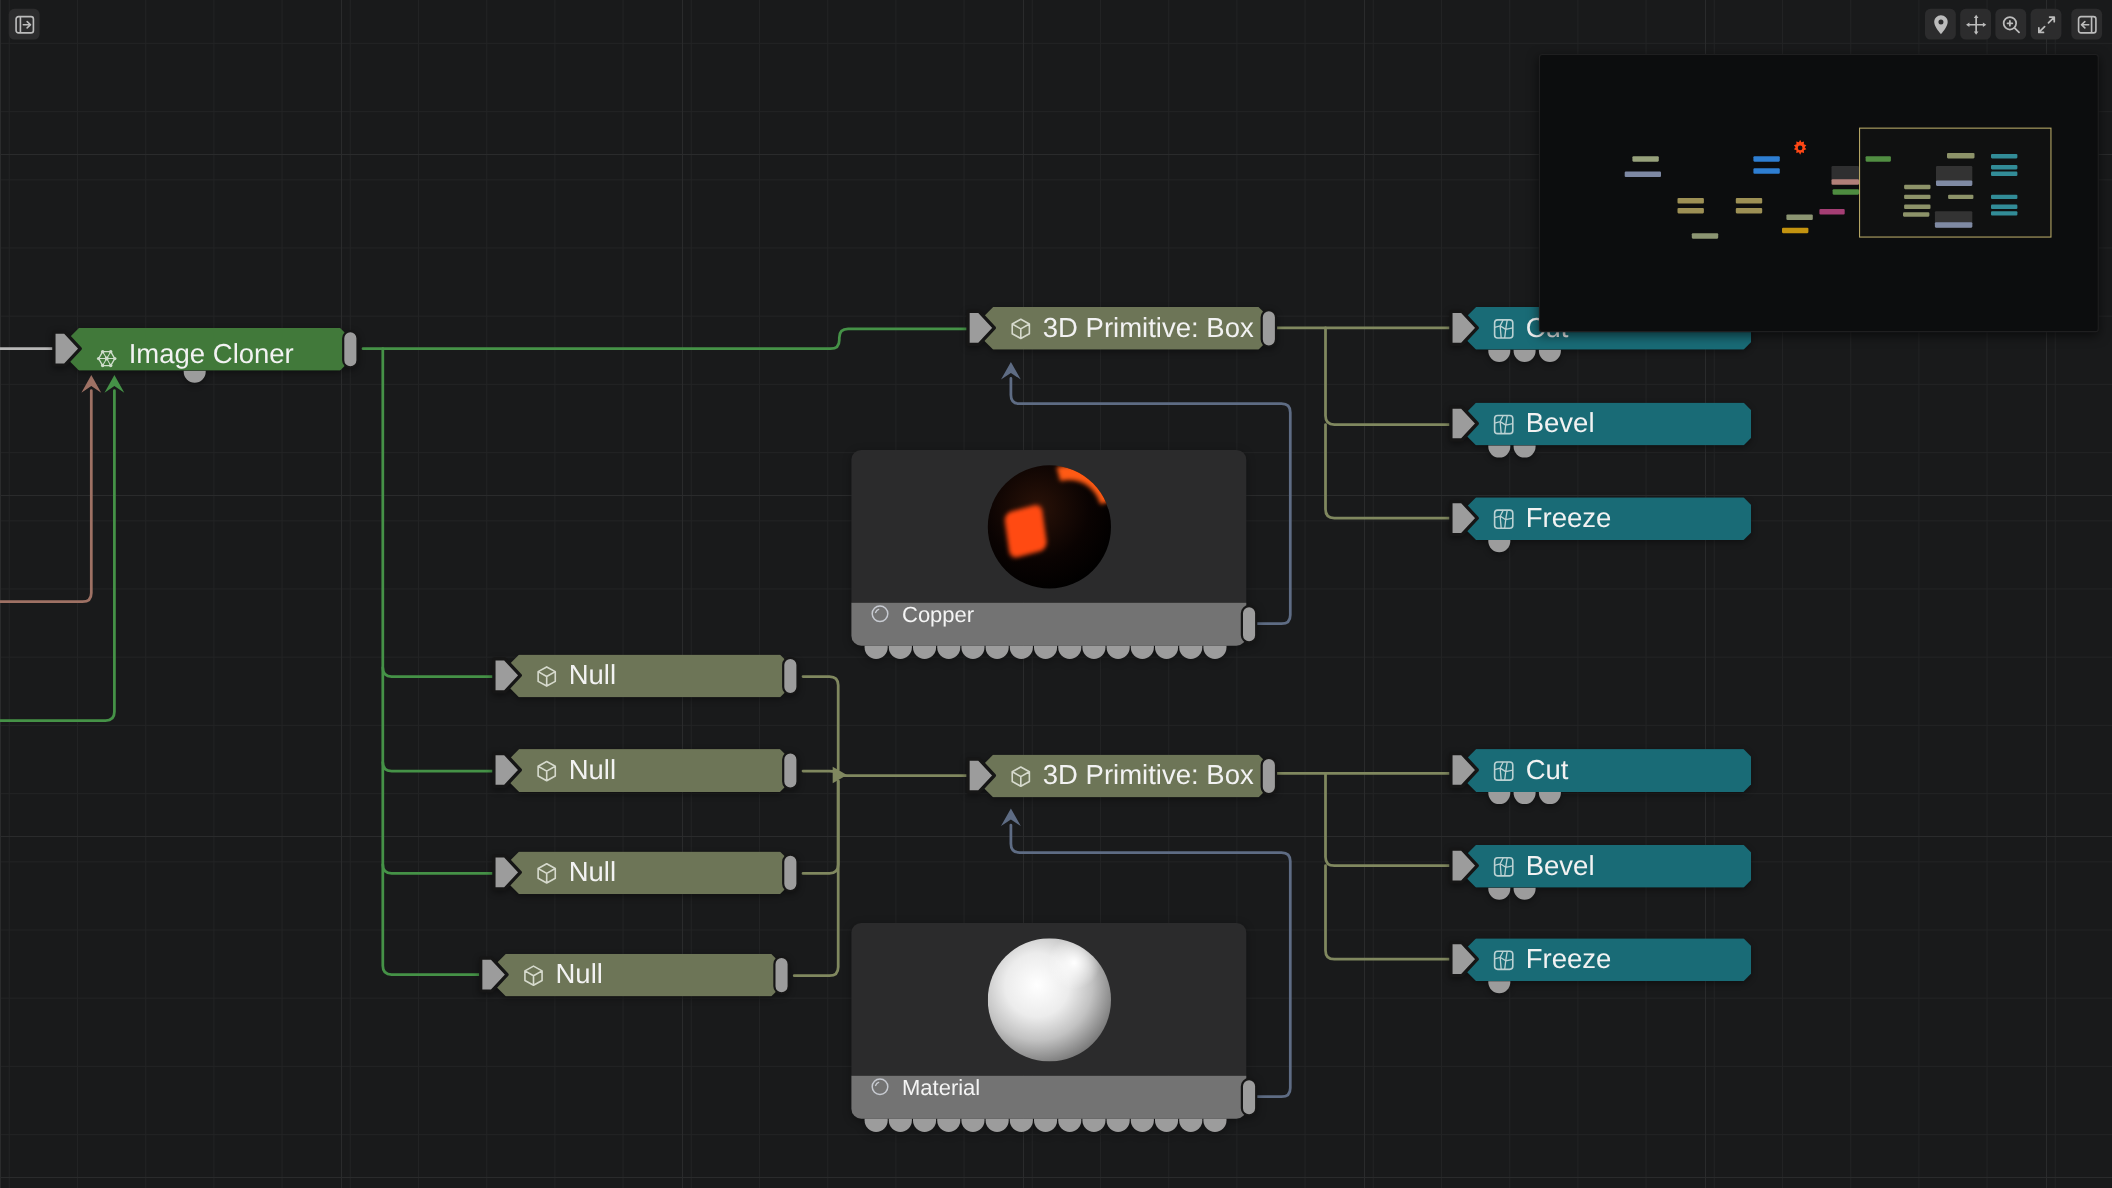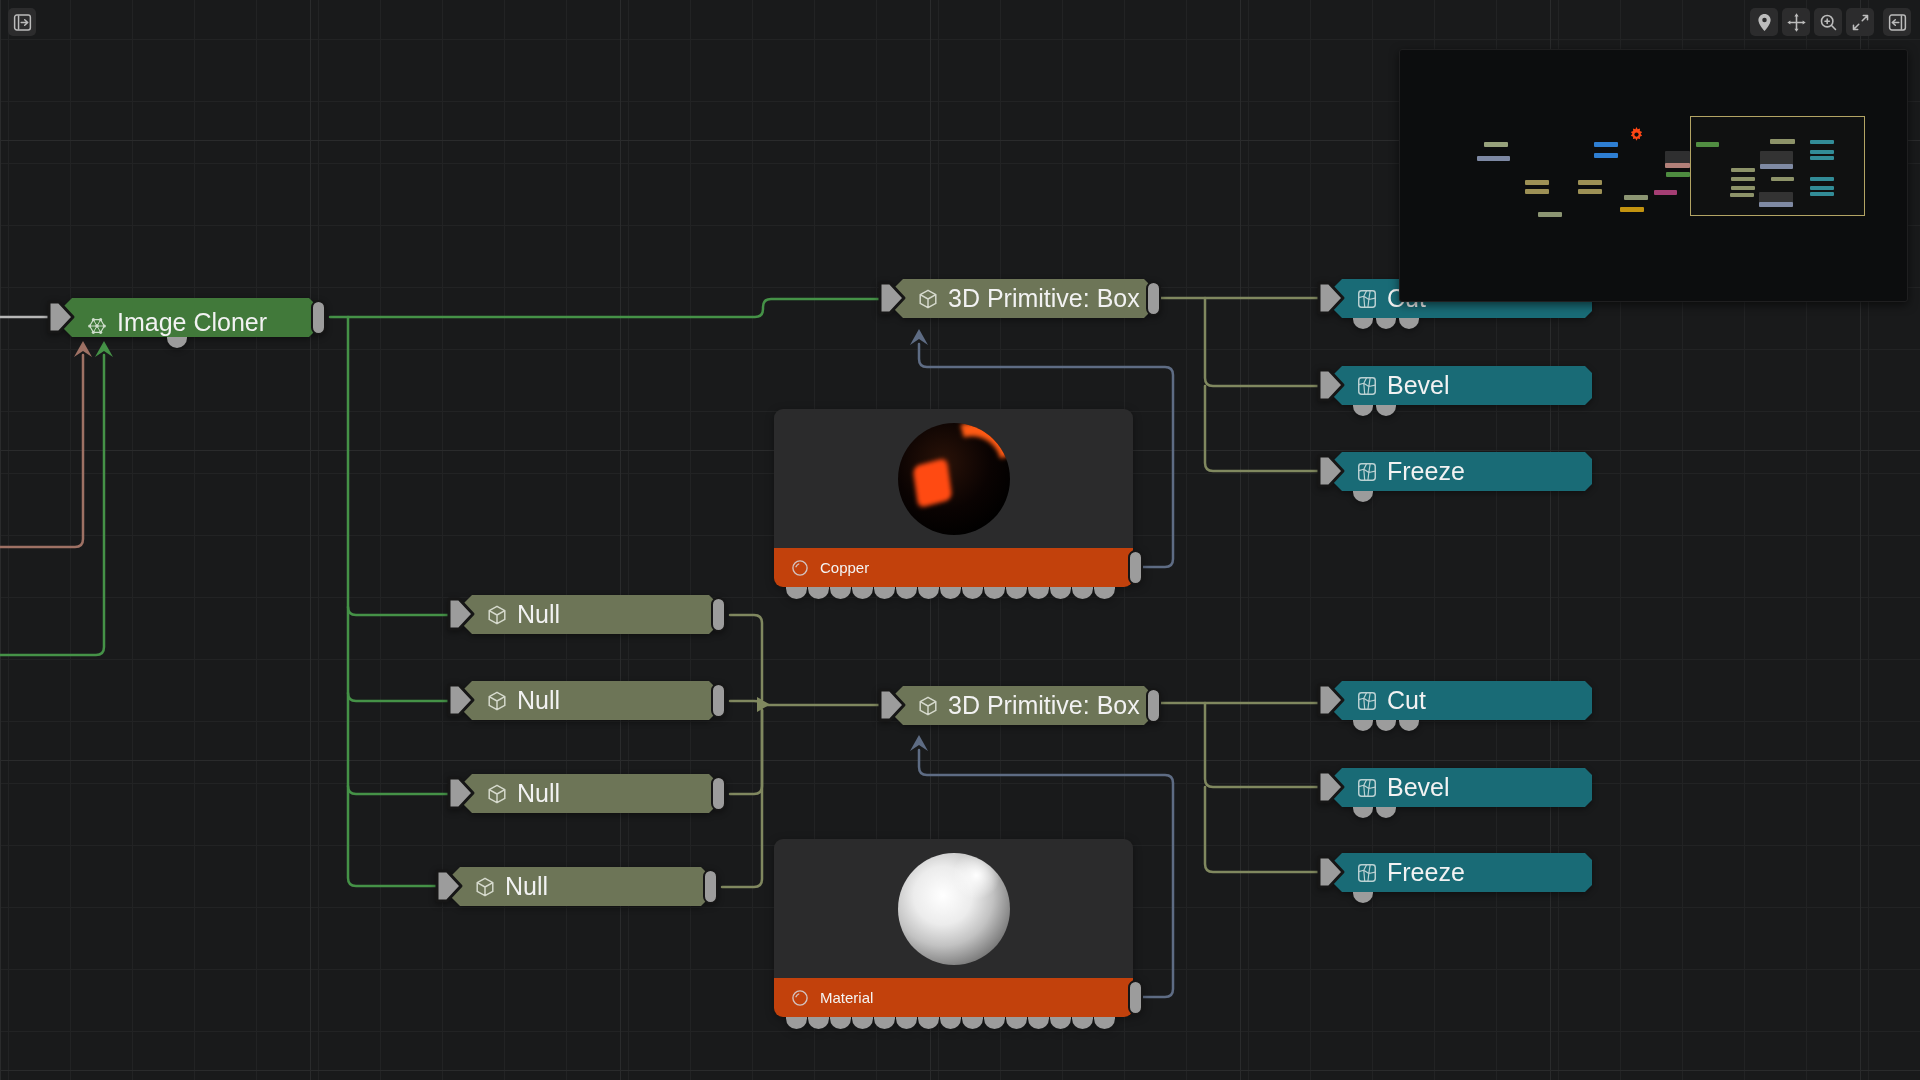--- a/index.html
+++ b/index.html
@@ -46,21 +46,21 @@
   }
   .ni{width:22px;height:22px;flex:0 0 auto;opacity:.85;}
   .nlabel{white-space:nowrap;}
   .bdots{position:absolute;top:100%;display:flex;gap:3px;z-index:1;}
   .bdots .dot{width:20px;height:11px;border-radius:0 0 11px 11px;background:#9c9c9c;}
   .bdots.big{gap:1px;}
   .bdots.big .dot{width:21px;height:12px;border-radius:0 0 12px 12px;}
   
   .mnode{position:absolute;width:359px;z-index:2;filter:drop-shadow(0 2px 4px rgba(0,0,0,.35));}
   .mprev{height:139px;background:#2b2b2c;border-radius:9px 9px 0 0;display:flex;align-items:center;justify-content:center;}
-  .mbar{height:39px;background:#c2410c;border-radius:0 0 9px 9px;display:flex;align-items:center;gap:10px;padding-left:16px;color:#f4f4f4;font-size:15px;position:relative;}
+  .mbar{height:39px;background:#737373;border-radius:0 0 9px 9px;display:flex;align-items:flex-start;gap:10px;padding-left:16px;color:#f4f4f4;font-size:20px;position:relative;}
   .sphere{width:112px;height:112px;border-radius:50%;position:relative;overflow:hidden;}
   .sphere.copper{background:radial-gradient(circle at 40% 35%, #2a1208 0%, #0a0302 48%, #000 78%);}
   .sphere.copper .p1{position:absolute;left:17px;top:39px;width:35px;height:42px;background:#ff4a12;border-radius:7px;transform:rotate(-8deg) skewY(-7deg);filter:blur(2px);}
   .sphere.copper .p2{position:absolute;right:-4px;top:0px;width:60px;height:62px;border-radius:50%;border:13px solid transparent;border-top-color:#ff5a14;transform:rotate(30deg);filter:blur(2px);}
   .sphere.gray{background:
     radial-gradient(circle at 70% 20%, #ffffff 0%, rgba(255,255,255,0) 20%),
     radial-gradient(circle at 40% 38%, #ffffff 0%, #ececec 30%, #c2c2c2 52%, #858585 72%, #414141 94%);}
   .mnode .pill{top:141px;}
   
   #minimap{position:absolute;left:1399px;top:49px;width:507px;height:251px;z-index:5;

